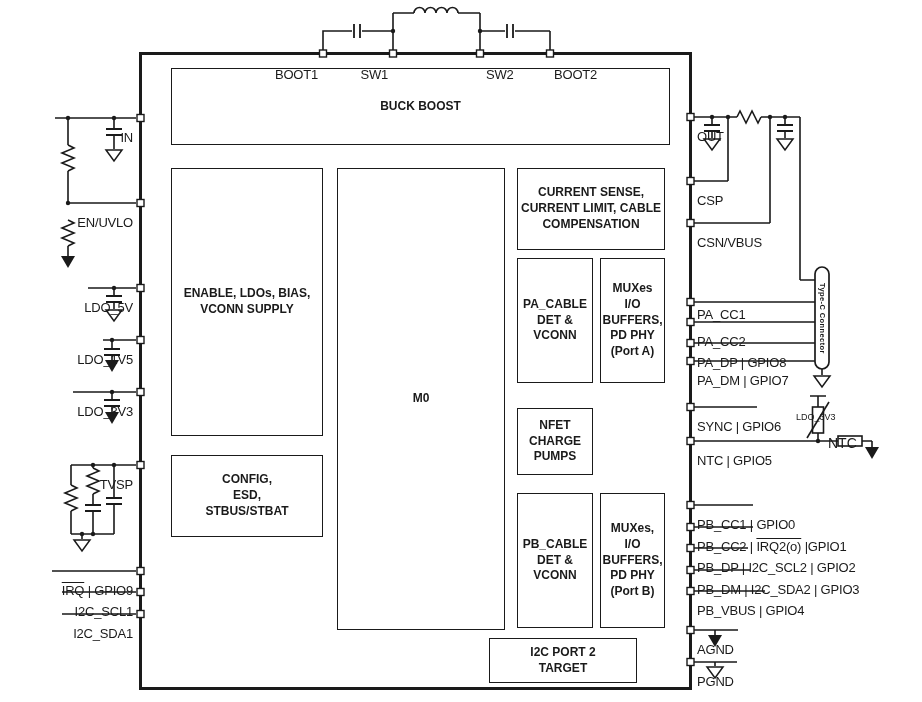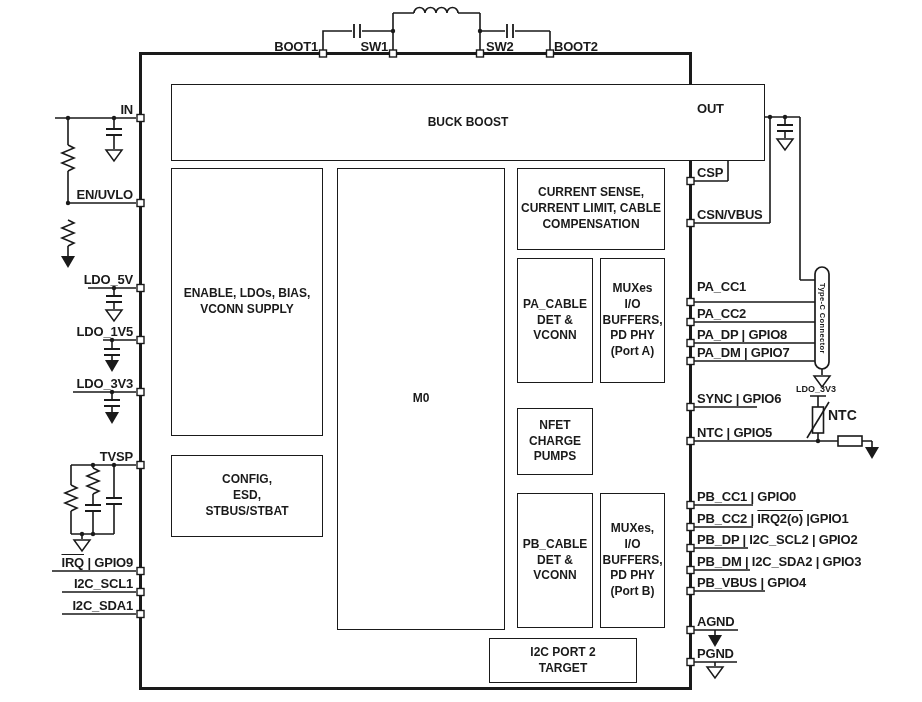--- a/index.html
+++ b/index.html
@@ -8,22 +8,22 @@
     font-family:"Liberation Sans",sans-serif;color:#1a1a1a;
   }
   #wiring{position:absolute;left:0;top:0;}
   .blk{
     position:absolute;border:1.8px solid #1a1a1a;background:#fff;
     display:flex;align-items:center;justify-content:center;text-align:center;
     font-weight:bold;font-size:12px;line-height:1.32;white-space:pre-line;
     box-sizing:border-box;
   }
   .lbl{
-    position:absolute;font-weight:bold;font-size:13px;line-height:13px;
-    white-space:nowrap;letter-spacing:-0.2px;
+    position:absolute;font-weight:normal;font-size:13px;line-height:13px;
+    white-space:nowrap;letter-spacing:-0.2px;margin-top:28px;
   }
   .r{text-align:right;}
   .ov{text-decoration:overline;}
   .small{font-size:8.5px;line-height:9px;letter-spacing:0;}
   .vert{
     position:absolute;writing-mode:vertical-rl;text-align:center;
     font-size:7.5px;font-weight:600;letter-spacing:.4px;line-height:14px;
     white-space:nowrap;
   }
 </style>
@@ -164,21 +164,21 @@
         <rect x="687" y="523.5" width="7" height="7"></rect>
         <rect x="687" y="544.5" width="7" height="7"></rect>
         <rect x="687" y="566.5" width="7" height="7"></rect>
         <rect x="687" y="587.5" width="7" height="7"></rect>
         <rect x="687" y="626.5" width="7" height="7"></rect>
         <rect x="687" y="658.5" width="7" height="7"></rect>
       </g>
     </g>
   </svg>
 
-  <div class="blk" style="left:171px;top:84px;width:594px;height:77px"><span>BUCK BOOST</span></div>
+  <div class="blk" style="left:171px;top:68px;width:499px;height:77px"><span>BUCK BOOST</span></div>
   <div class="blk" style="left:171px;top:168px;width:152px;height:268px"><span>ENABLE, LDOs, BIAS,
 VCONN SUPPLY</span></div>
   <div class="blk" style="left:171px;top:455px;width:152px;height:82px"><span>CONFIG,
 ESD,
 STBUS/STBAT</span></div>
   <div class="blk" style="left:337px;top:168px;width:168px;height:462px"><span>M0</span></div>
   <div class="blk" style="left:517px;top:168px;width:148px;height:82px"><span>CURRENT SENSE,
 CURRENT LIMIT, CABLE
 COMPENSATION</span></div>
   <div class="blk" style="left:517px;top:258px;width:76px;height:125px"><span>PA_CABLE

